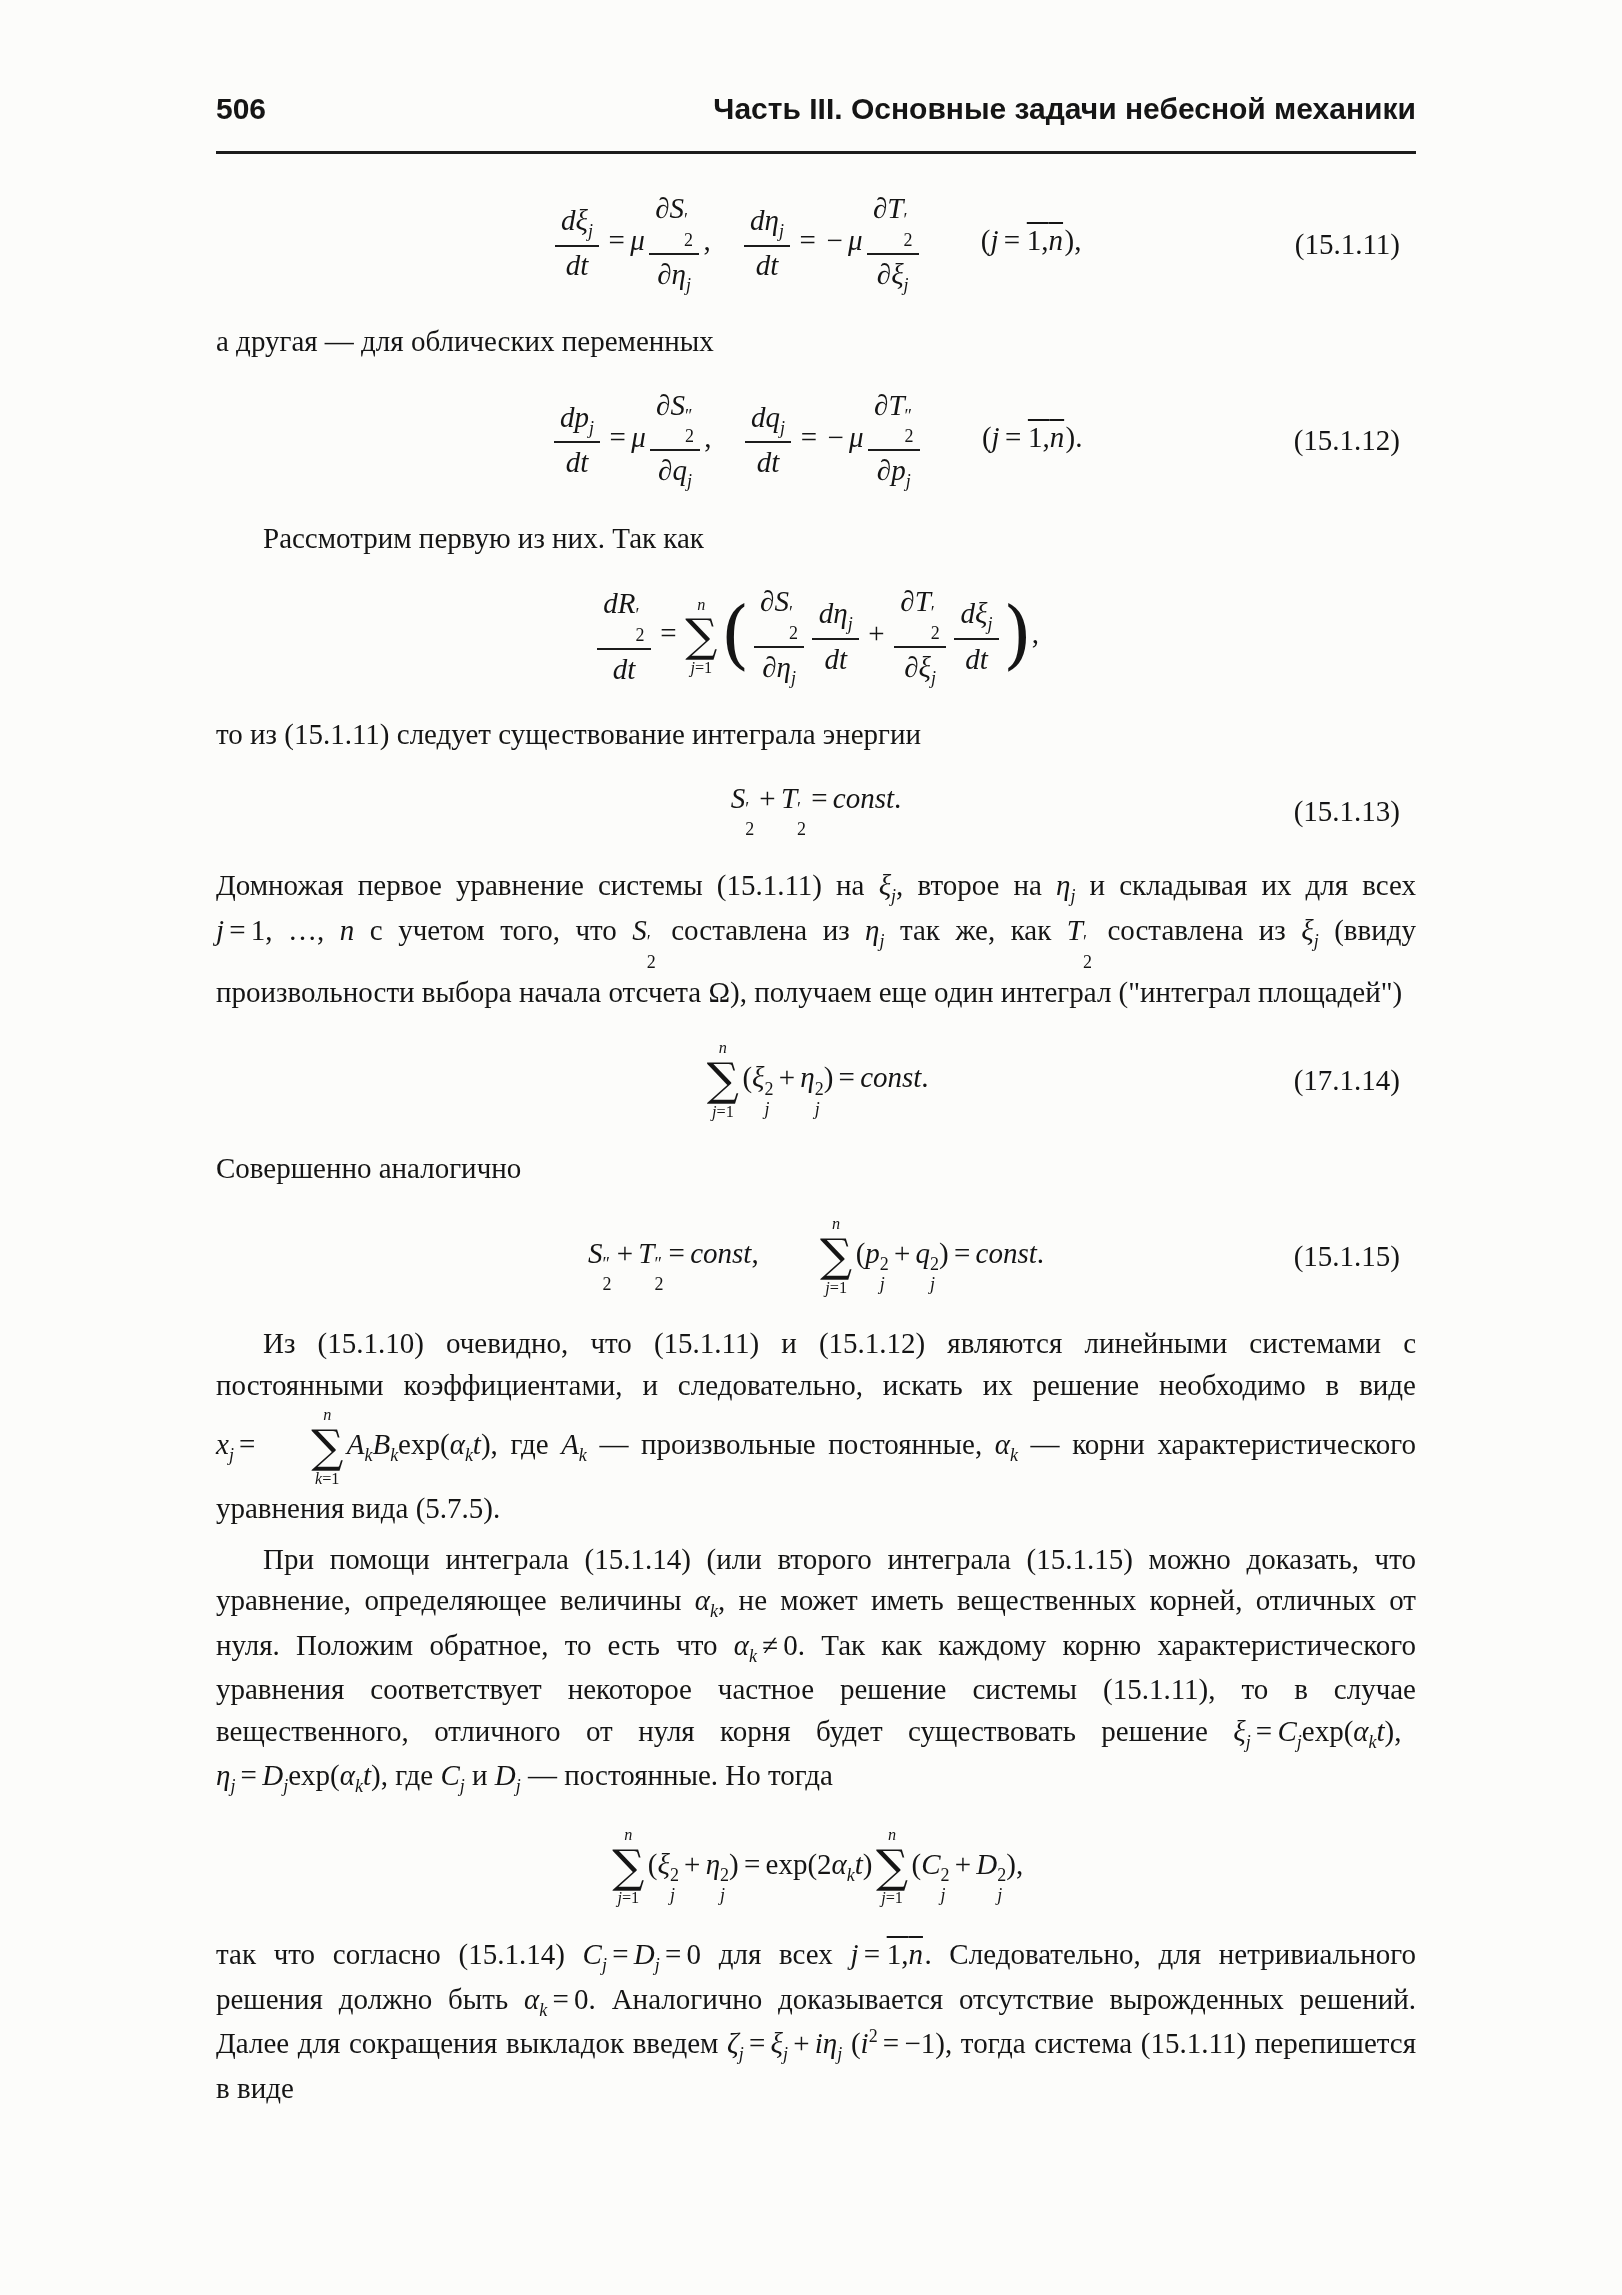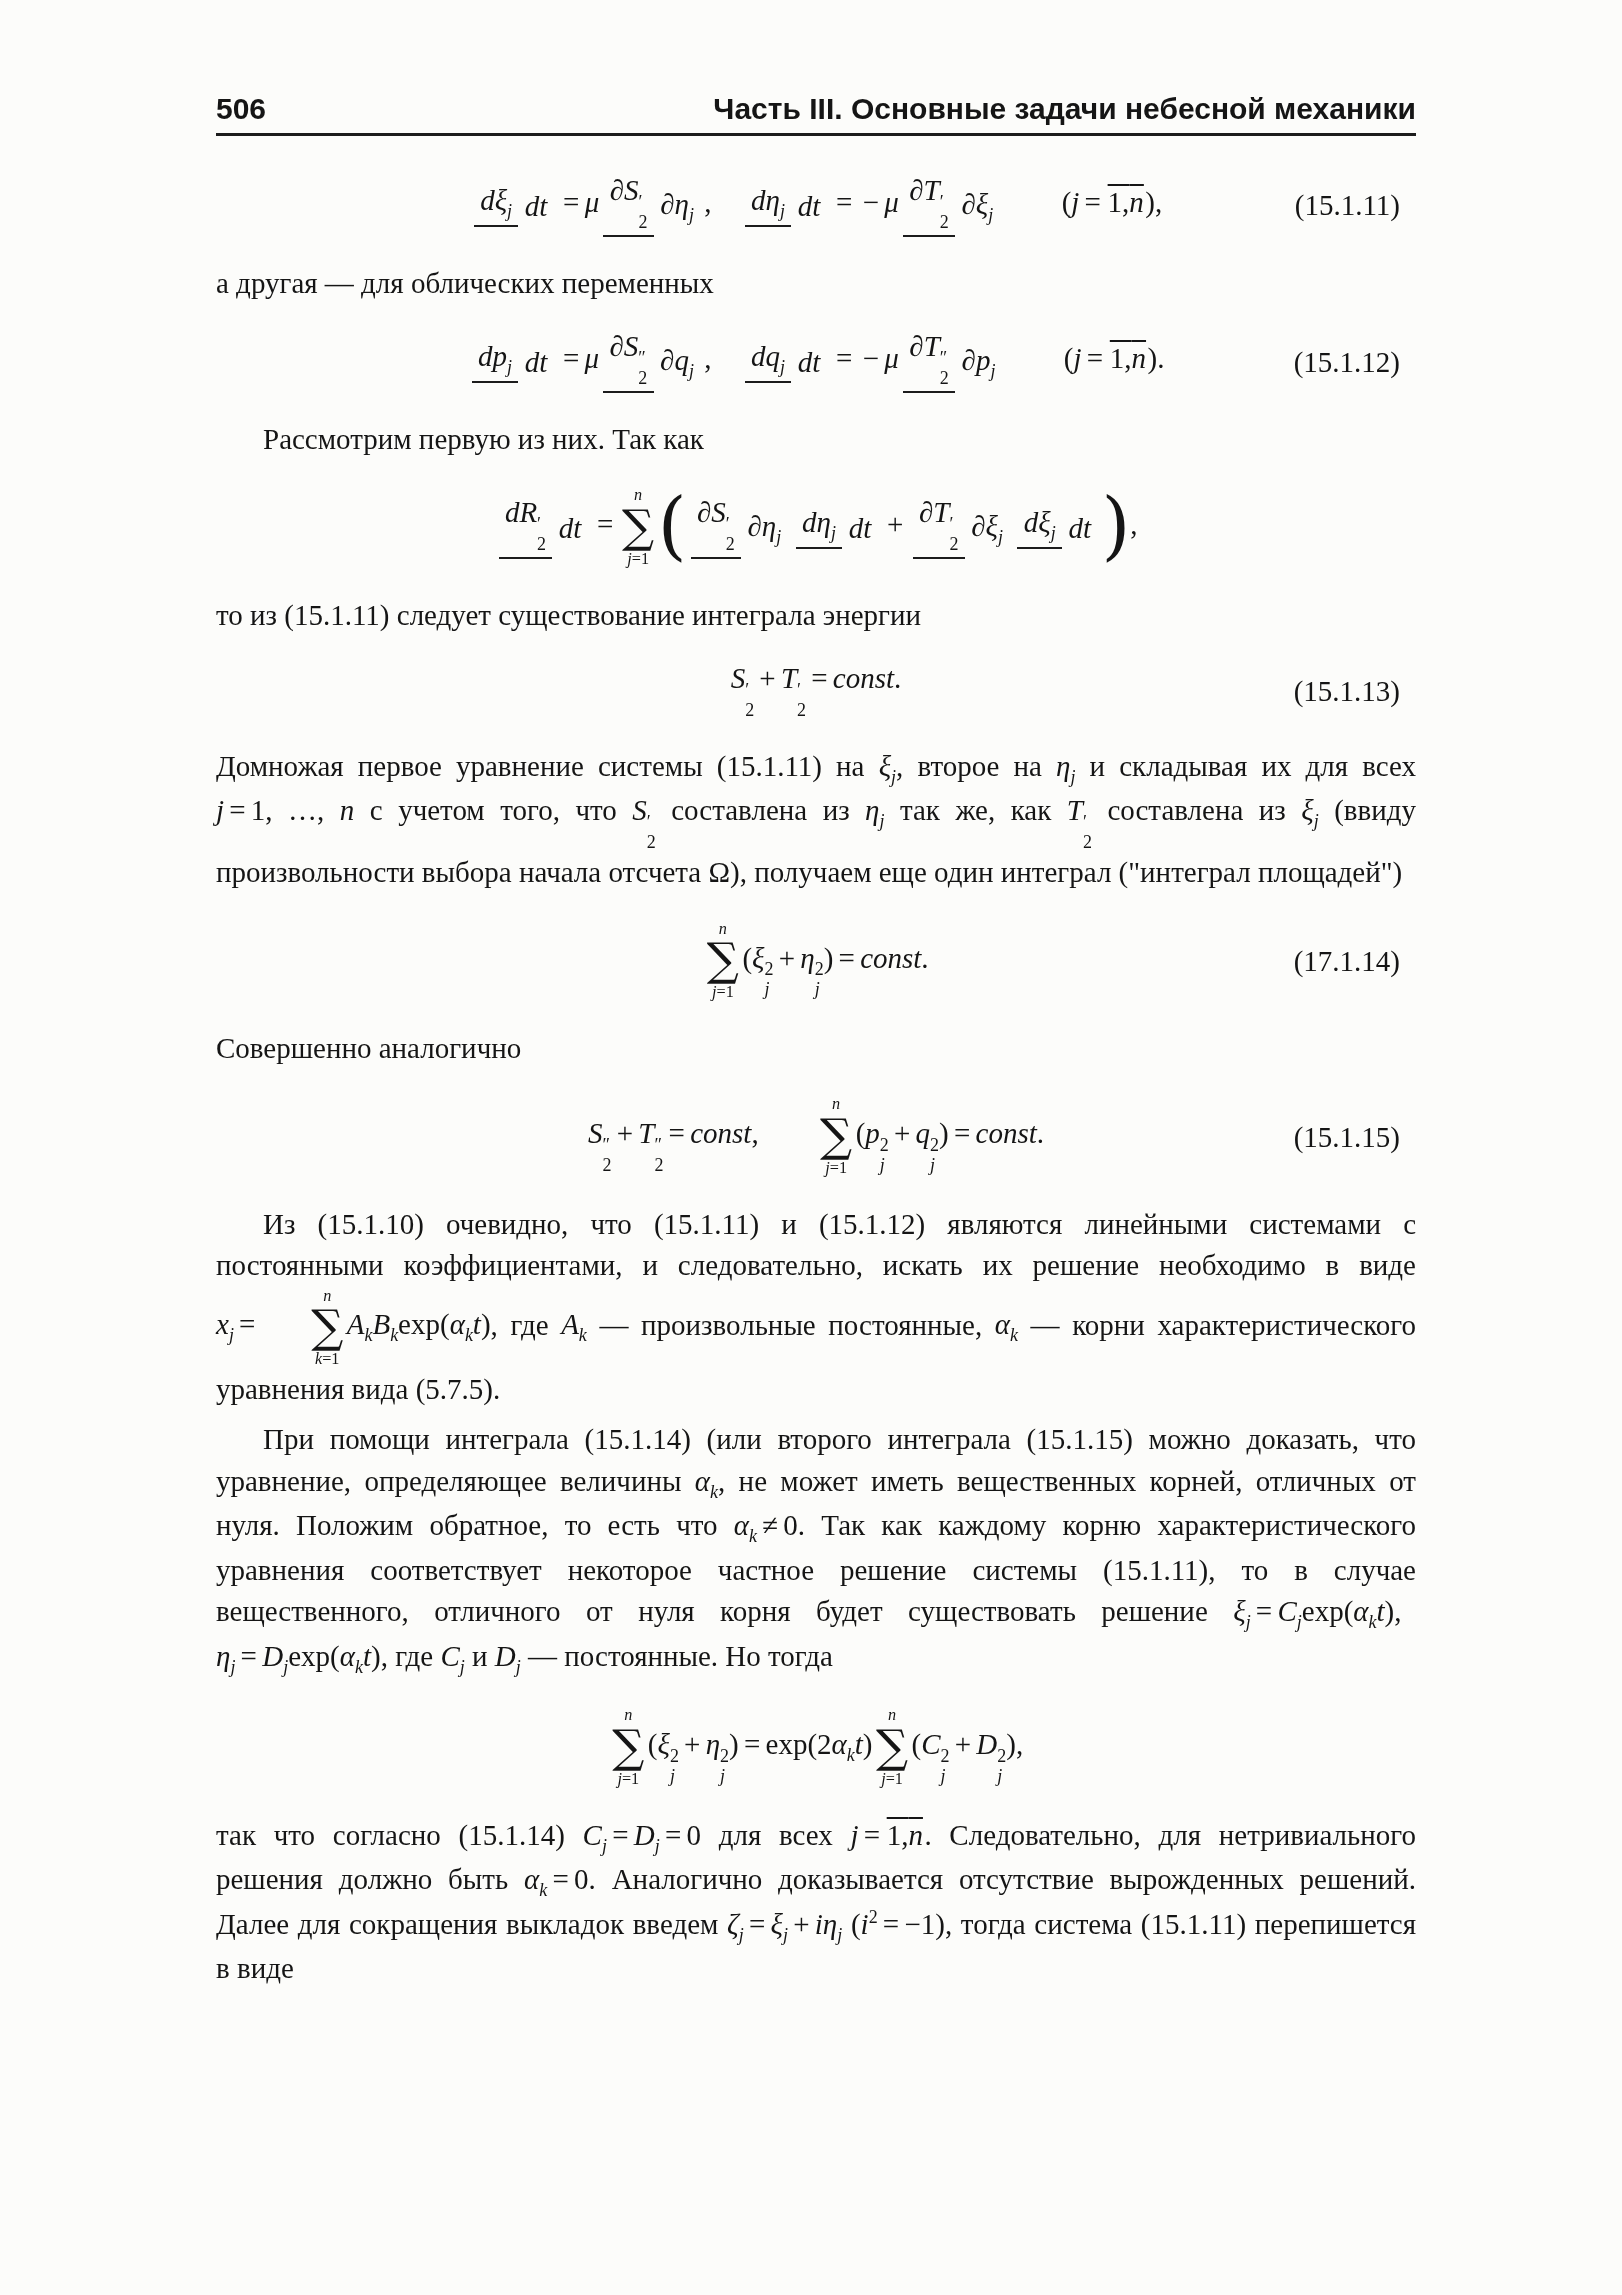--- a/index.html
+++ b/index.html
@@ -7,21 +7,21 @@
   body {
     width:1623px; height:2295px; overflow:hidden;
     background:#fcfcfa; color:#151515;
     font-family:"Liberation Serif","DejaVu Serif",serif;
   }
   .page { padding:92px 207px 0 216px; }
 
   
   .header {
     display:flex; justify-content:space-between; align-items:baseline;
-    border-bottom:3.3px solid #1c1c1c; padding-bottom:7px;
+    border-bottom:3.3px solid #1c1c1c; padding-bottom:25px;
     font-family:"Liberation Sans","DejaVu Sans",sans-serif;
     font-weight:bold; font-size:30px;
   }
 
   
   .para {
     font-size:29px; line-height:1.43; text-align:justify;
     margin-top:9px;
   }
   .para.indent { text-indent:47px; }
@@ -36,21 +36,21 @@
 
   
   .mi { font-style:italic; }
   .mr { font-style:normal; }
   .mo { font-style:normal; padding:0 0.18em; }
   .ms { font-size:0.62em; }
   sub.ms { font-style:italic; }
   sup.ms { font-style:normal; }
 
   .mfrac {
-    display:inline-flex; flex-direction:row; align-items:center;
+    display:inline-flex; flex-direction:column; align-items:center;
     vertical-align:middle; margin:0 0.14em; line-height:1.15;
   }
   .mnum { display:block; padding:0 0.22em 0.10em; border-bottom:2px solid #1c1c1c; }
   .mden { display:block; padding:0.10em 0.22em 0; }
 
   .msum {
     display:inline-flex; flex-direction:column; align-items:center;
     vertical-align:middle; margin:0 0.12em; line-height:1;
   }
   .msum-u, .msum-l { font-size:0.56em; line-height:1.15; }

